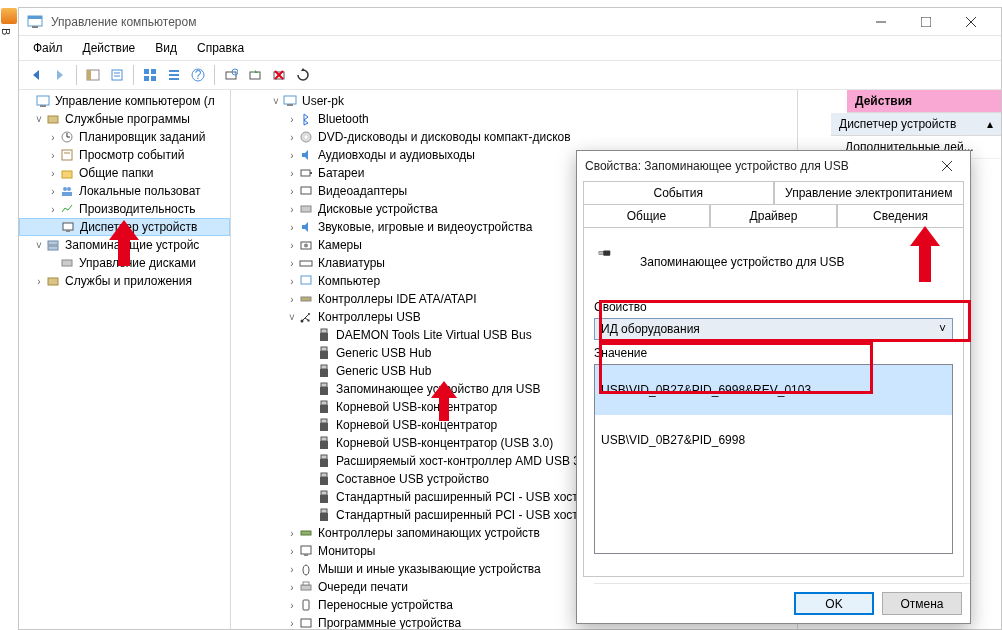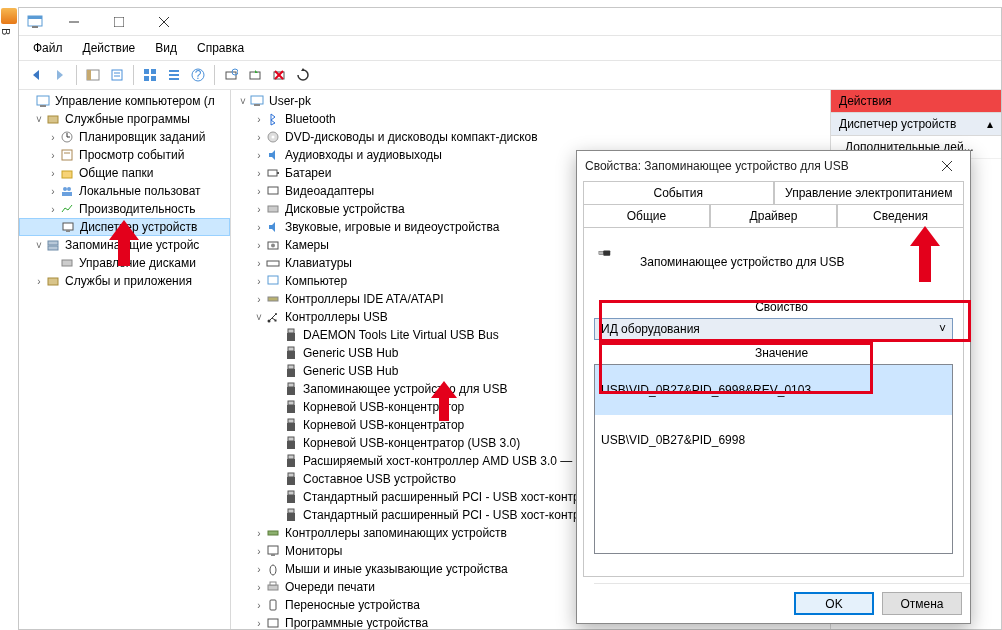--- a/index.html
+++ b/index.html
@@ -13,55 +13,55 @@
 .winbtns { display: flex; }
 .winbtn { width: 45px; height: 28px; display: flex; align-items: center; justify-content: center; color: #333; }
 
 .menubar { height: 24px; display: flex; align-items: center; padding: 0 4px; gap: 0; }
 .menubar span { padding: 4px 10px; cursor: default; }
 
 .toolbar { height: 30px; display: flex; align-items: center; padding: 0 6px; gap: 2px; border-top: 1px solid #e5e5e5; border-bottom: 1px solid #e5e5e5; background: #fff; }
 .tbtn { width: 22px; height: 22px; display: flex; align-items: center; justify-content: center; border: 1px solid transparent; }
 .tdiv { width: 1px; height: 20px; background: #ccc; margin: 0 3px; }
 
-.content { flex: 1; display: flex; overflow: hidden; }
+.content { flex: 1; display: flex; overflow: hidden; gap: 33px; }
 
 .leftpane { width: 212px; border-right: 1px solid #d9d9d9; overflow: hidden; padding: 2px 0; }
 .tree { }
 .tree .row { display: flex; align-items: center; height: 18px; padding-left: 4px; white-space: nowrap; }
 .tree .row .tw { width: 12px; text-align: center; color: #666; font-size: 10px; }
 .tree .row .ic { width: 16px; height: 16px; display: inline-flex; align-items: center; justify-content: center; margin-right: 4px; }
 .tree .row.sel { background: #cce8ff; border: 1px solid #99d1ff; height: 18px; }
 .tree .i1 { padding-left: 14px; }
 .tree .i2 { padding-left: 28px; }
 
 .midpane { flex: 1; border-right: 1px solid #d9d9d9; overflow: hidden; padding: 2px 0; }
 .devtree .row { display: flex; align-items: center; height: 18px; white-space: nowrap; }
 .devtree .row .tw { width: 12px; text-align: center; color: #666; font-size: 10px; }
 .devtree .row .ic { width: 16px; height: 16px; display: inline-flex; align-items: center; justify-content: center; margin-right: 4px; }
 .devtree .d0 { padding-left: 6px; }
 .devtree .d1 { padding-left: 22px; }
 .devtree .d2 { padding-left: 52px; }
 
 .rightpane { width: 170px; display: flex; flex-direction: column; }
-.rightpane .hdr { background: #ef4444; border-bottom: 1px solid #d9d9d9; padding: 4px 8px; font-weight: normal; }
+.rightpane .hdr { background: #f9a8d4; border-bottom: 1px solid #d9d9d9; padding: 4px 8px; font-weight: bold; margin-left: 16px; }
 .rightpane .sec { background: #e7edf5; border-bottom: 1px solid #d9d9d9; padding: 4px 8px; display:flex; justify-content:space-between; align-items:center;}
 .rightpane .item { padding: 4px 14px; border-bottom: 1px solid #f0f0f0; }
 
 .dialog { position: absolute; left: 576px; top: 150px; width: 395px; height: 474px; background: #fff; border: 1px solid #888; box-shadow: 0 6px 18px rgba(0,0,0,0.3); display: flex; flex-direction: column; z-index: 10; }
 .dialog .dtbar { height: 30px; display: flex; align-items: center; padding: 0 8px; background: #fff; }
 .dialog .dtbar .dtitle { flex: 1; color: #222; }
 .dialog .dclose { width: 30px; height: 24px; display:flex;align-items:center;justify-content:center;}
 .dialog .tabs { display: flex; flex-wrap: wrap; padding: 0 6px; }
 .dialog .tab { border: 1px solid #c7c7c7; border-bottom: none; padding: 4px 0; background: #fff; text-align:center; flex: 1 1 33%; }
 .dialog .tab.row2 { flex: 1 1 50%; }
 .dialog .tab.active { background: #fff; position: relative; }
 .dialog .tabbody { flex: 1; border: 1px solid #c7c7c7; margin: 0 6px 6px 6px; padding: 10px; display:flex; flex-direction:column; position: relative;}
 .dialog .devrow { display: flex; align-items: center; gap: 10px; padding: 8px 4px 16px 4px; }
-.dialog .lbl { margin: 6px 0 4px 16px; text-align: center; }
+.dialog .lbl { margin: 6px 0 4px 0; }
 .dialog .combo { height: 22px; border: 1px solid #7a9ac0; background: #e7edf5; display:flex; align-items:center; padding: 0 6px; justify-content:space-between;}
 .dialog .list { border: 1px solid #828790; background: #fff; flex: 0 0 auto; height: 190px; }
 .dialog .list .litem { padding: 18px 6px; }
 .dialog .list .litem.sel { background: #cde6ff; }
 .dialog .btnrow { display:flex; justify-content:flex-end; gap: 8px; padding: 8px; border-top: 1px solid #e5e5e5; margin-left: 17px; }
 .dialog .btn { width: 80px; height: 23px; border: 1px solid #adadad; background: #e1e1e1; display:flex;align-items:center;justify-content:center;}
 .dialog .btn.primary { border: 2px solid #0078d7; background: #e5f1fb; }
 
 .arrow { position: absolute; z-index: 20; }
 .arrow svg { display:block; }
@@ -80,20 +80,21 @@
 
 <div class="window">
   <div class="titlebar">
     <span class="app-icon">
       <svg viewBox="0 0 16 16">
           <rect x="1" y="2" width="14" height="10" fill="#fff" stroke="#5b9bd5"></rect>
           <rect x="1" y="2" width="14" height="3" fill="#5b9bd5"></rect>
           <rect x="5" y="12" width="6" height="2" fill="#808080"></rect>
         </svg>
     </span>
+    <span class="title">Управление компьютером</span>
     <div class="winbtns">
       <div class="winbtn">
           <svg width="10" height="10">
             <line x1="0" y1="5" x2="10" y2="5" stroke="#333"></line>
           </svg>
         </div>
       <div class="winbtn">
           <svg width="10" height="10">
             <rect x="0" y="0" width="10" height="10" fill="none" stroke="#333"></rect>
           </svg>

